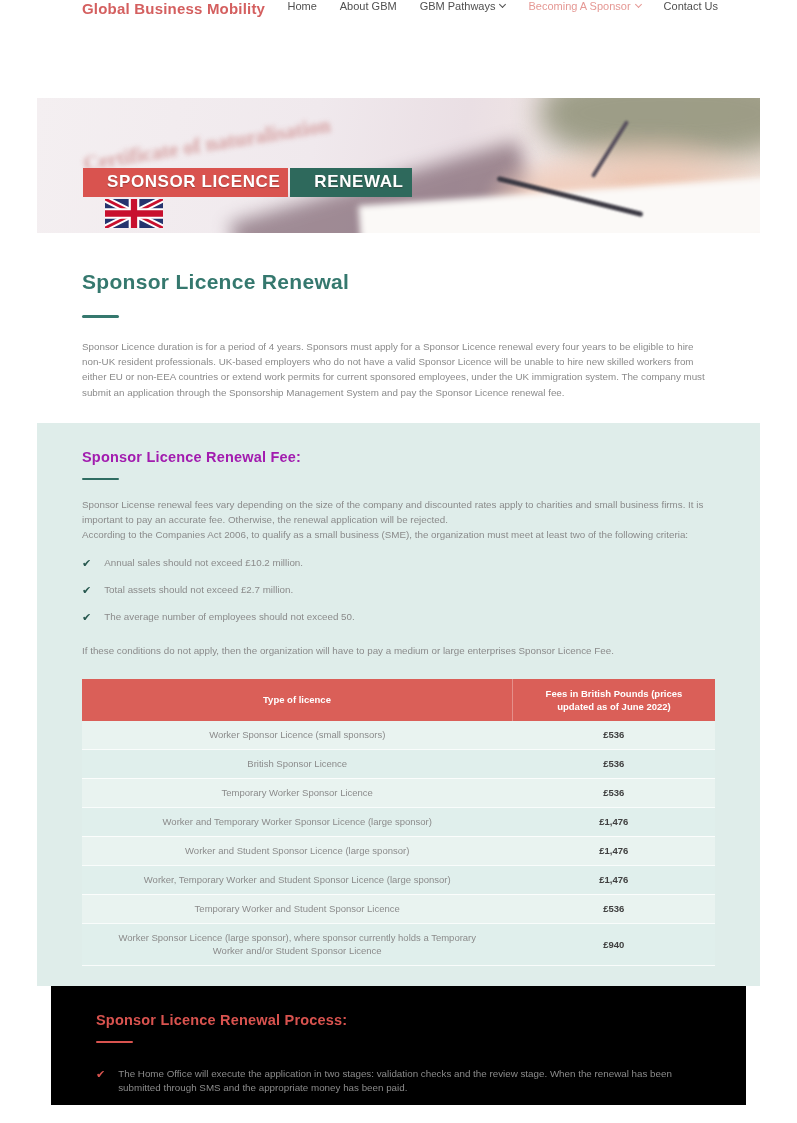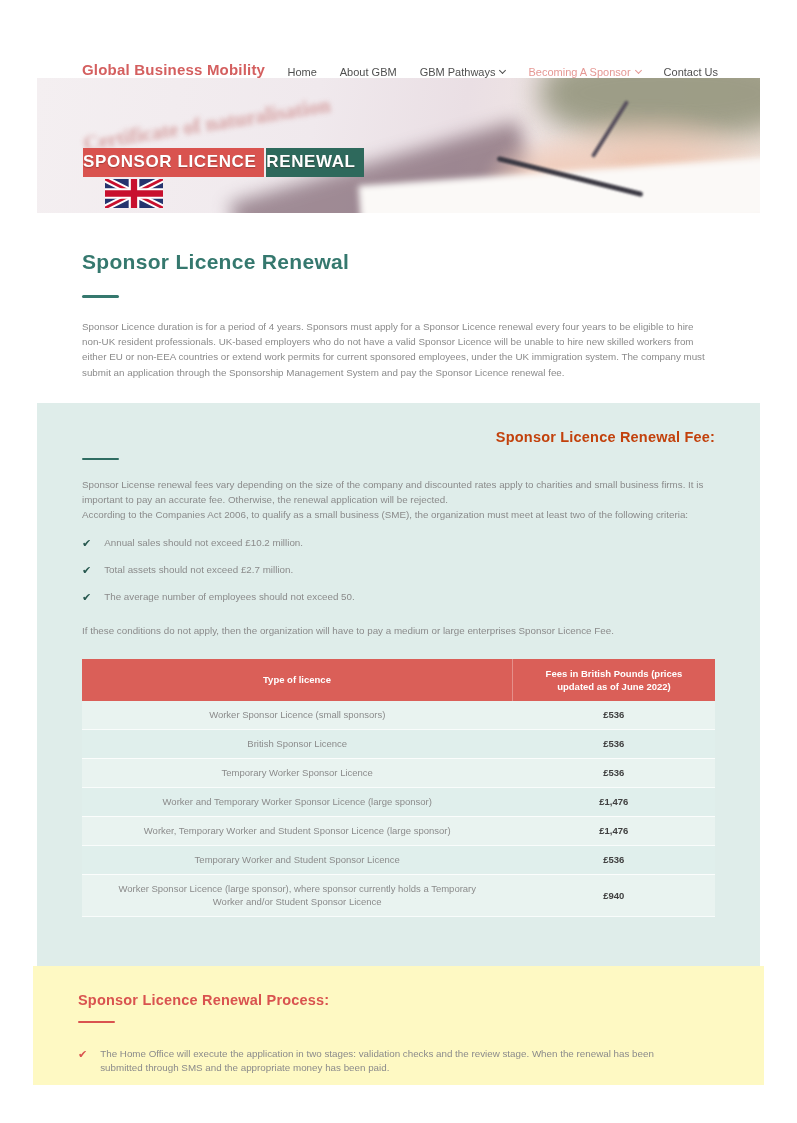--- a/index.html
+++ b/index.html
@@ -6,22 +6,22 @@
   html,body { background:#ffffff; }
   body {
     width:797px; height:1123px; margin:0 auto; position:relative;
     font-family:"Liberation Sans","DejaVu Sans",sans-serif;
     -webkit-font-smoothing:antialiased;
   }
   .page { width:797px; height:1123px; overflow:hidden; background:#fff; }
 
   
   .site-header {
-    height:78px; padding:0 79px 0 82px;
-    display:flex; align-items:flex-end; justify-content:space-between;
+    height:98px; padding:0 79px 0 82px;
+    display:flex; align-items:flex-start; justify-content:space-between;
   }
   .logo { font-size:15px; font-weight:700; color:#d45f5f; letter-spacing:.2px; cursor:pointer; }
   .main-nav { display:flex; align-items:center; gap:23px; }
   .nav-item {
     font-size:11px; color:#4f4f4f; text-decoration:none; cursor:pointer;
     display:inline-flex; align-items:center; white-space:nowrap;
   }
   .nav-item.active { color:#e59894; }
   .chev {
     display:inline-block; width:5px; height:5px; margin-left:5px; margin-top:-3px;
@@ -49,41 +49,41 @@
   .ph-hand2 { right:130px; top:55px; width:150px; height:110px; background:radial-gradient(closest-side,#f0cdbc 35%,rgba(240,205,188,0) 100%); filter:blur(6px); }
   .ph-cuff  { right:30px; top:85px; width:120px; height:90px; background:radial-gradient(closest-side,#f6e4dc 40%,rgba(246,228,220,0) 100%); filter:blur(5px); }
   .ph-doc   { right:-20px; bottom:-18px; width:420px; height:60px; background:#fbf9f7; transform:rotate(-4deg); filter:blur(3px); }
   .ph-pen   { right:115px; top:96px; width:150px; height:5px; background:#3c3a44; border-radius:3px; transform:rotate(14deg); filter:blur(1px); }
   .ph-pen2  { right:148px; top:18px; width:4px; height:66px; background:#58515e; border-radius:2px; transform:rotate(32deg); filter:blur(1px); }
 
   .hero-overlay { position:absolute; left:46px; top:70px; }
   .hero-badges { display:flex; align-items:stretch; }
   .badge {
     color:#fff; font-weight:700; font-size:17px; letter-spacing:.6px;
-    padding:4px 8px 5px 0; text-shadow:0 1px 1px rgba(60,20,20,.35); white-space:nowrap;
+    padding:4px 8px 5px 24px; text-shadow:0 1px 1px rgba(60,20,20,.35); white-space:nowrap;
   }
   .badge-red { background:#d9534f; }
   .badge-teal { background:#2e695c; margin-left:2px; }
   .uk-flag { margin:2px 0 0 5px; display:block; }
 
   
   .section-inner { padding-left:45px; padding-right:45px; }
   .sec-heading { font-size:14.5px; font-weight:700; letter-spacing:.2px; }
   .divider { width:37px; height:3px; border-radius:2px; }
   .body-text { font-size:9.8px; line-height:15.2px; color:#8b8b8b; }
 
   
   .intro { height:190px; margin:0 37px; padding-top:37px; overflow:hidden; }
   .intro-title { font-size:21px; font-weight:600; color:#35786e; letter-spacing:.3px; }
   .intro .divider { background:#35786e; margin-top:21px; }
   .intro .body-text { margin-top:21px; }
 
   
   .fee-section { height:563px; margin:0 37px; background:#dfedea; padding-top:26px; overflow:hidden; }
-  .fee-section .sec-heading { color:#c2410c;text-align:right; }
+  .fee-section .sec-heading { color:#a21caf; }
   .fee-section .divider { background:#2f6d62; margin-top:13px; height:2px; }
   .fee-section .p1 { margin-top:17px; }
   .fee-section .p2 { margin-top:0; }
   .fee-section .p3 { margin-top:19px; }
   .criteria { list-style:none; margin-top:6px; }
   .criteria li { display:flex; align-items:flex-start; margin-top:13px; }
   .check-icon { font-size:11px; line-height:14px; margin-right:13px; }
   .check-teal { color:#27584f; }
   .check-red { color:#d9534f; }
   .criteria .body-text, .process-item .body-text { line-height:14px; }
@@ -97,21 +97,21 @@
   .fees-table th:first-child { width:68%; border-right:1px solid rgba(255,255,255,.3); }
   .fees-table td {
     font-size:9.5px; color:#8b8b8b; text-align:center; padding:7.5px 30px; line-height:13px;
     border-bottom:1px solid rgba(255,255,255,.8);
   }
   .fees-table tr:nth-child(odd) td { background:#e9f3f0; }
   .fees-table tr:nth-child(even) td { background:#e0efec; }
   .fees-table td.fee { font-weight:700; color:#404040; }
 
   
-  .process-section { height:119px; margin:0 33px; background:#fef9c3; padding-top:26px; overflow:hidden; }
+  .process-section { height:119px; margin:0 51px; background:#000000; padding-top:26px; overflow:hidden; }
   .process-section .sec-heading { color:#d9534f; }
   .process-section .divider { background:#d9534f; margin-top:13px; height:2px; }
   .process-item { display:flex; align-items:flex-start; margin-top:24px; padding-right:20px; }
   .process-item .check-icon { margin-right:13px; }
 </style>
 </head>
 <body>
 
 <div class="page">
 
@@ -213,20 +213,24 @@
         </tr>
         <tr>
           <td>Temporary Worker Sponsor Licence</td>
           <td class="fee">£536</td>
         </tr>
         <tr>
           <td>Worker and Temporary Worker Sponsor Licence (large sponsor)</td>
           <td class="fee">£1,476</td>
         </tr>
         <tr>
+          <td>Worker and Student Sponsor Licence (large sponsor)</td>
+          <td class="fee">£1,476</td>
+        </tr>
+        <tr>
           <td>Worker, Temporary Worker and Student Sponsor Licence (large sponsor)</td>
           <td class="fee">£1,476</td>
         </tr>
         <tr>
           <td>Temporary Worker and Student Sponsor Licence</td>
           <td class="fee">£536</td>
         </tr>
         <tr>
           <td>Worker Sponsor Licence (large sponsor), where sponsor currently holds a Temporary Worker and/or Student Sponsor Licence</td>
           <td class="fee">£940</td>

